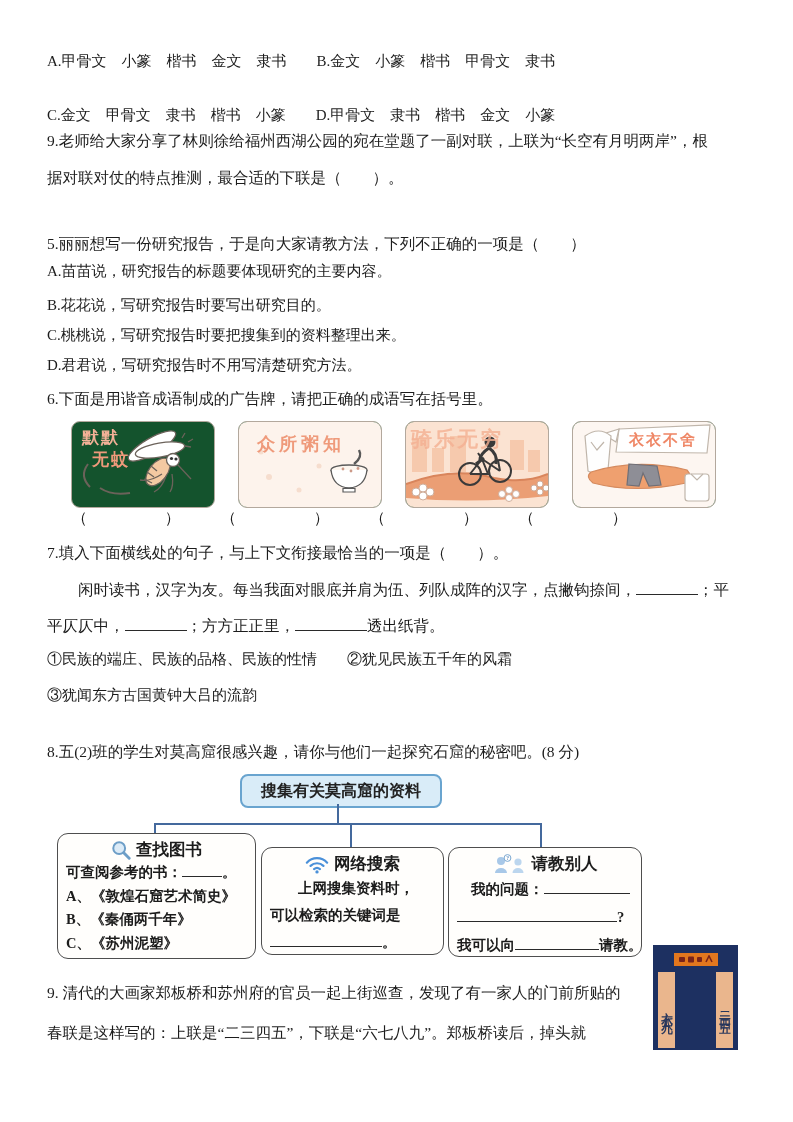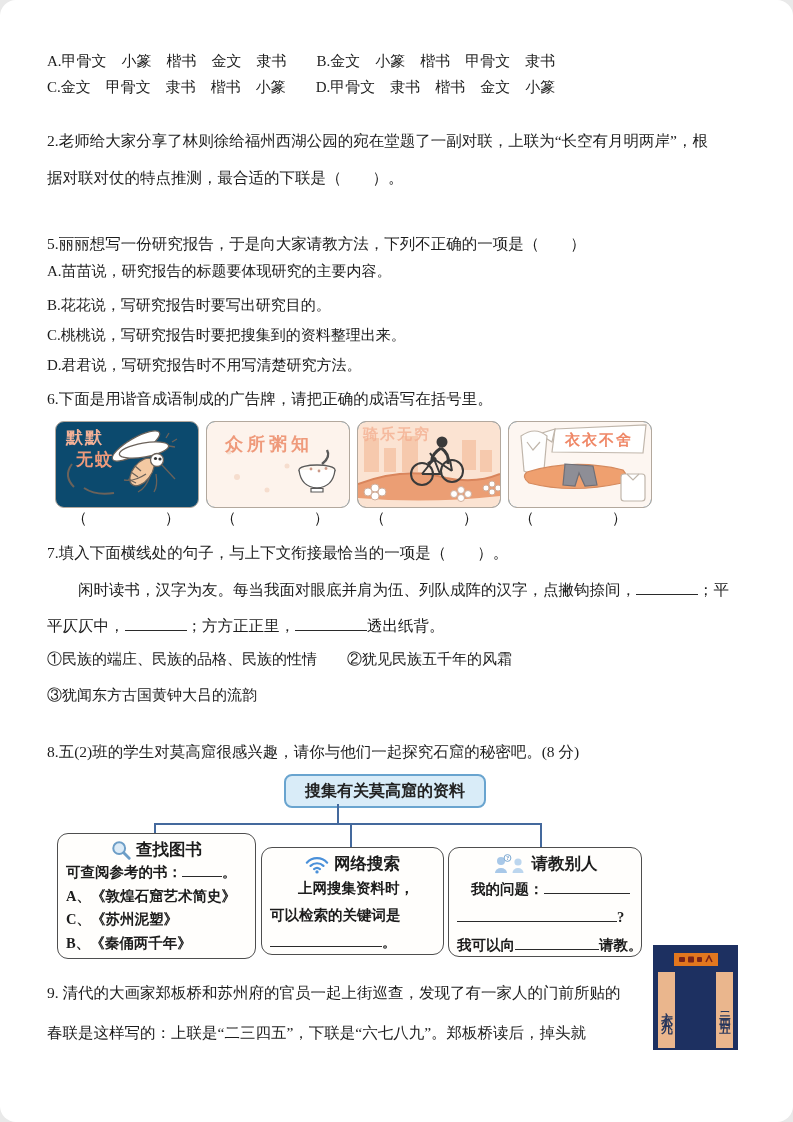--- a/index.html
+++ b/index.html
@@ -1,40 +1,39 @@
 <!DOCTYPE html>
 <html><head>
 <meta charset="utf-8">
 <style>
   html,body { margin:0; padding:0; background:#e9e9e9; }
   .page {
     position:relative; width:793px; height:1122px; margin:0 auto;
     background:#ffffff; overflow:hidden;
     font-family:"Liberation Serif","DejaVu Serif",serif;
     color:#1c1c1c;
-    border-radius:16px;
   }
   .ln { position:absolute; left:47px; white-space:nowrap; font-size:15.5px; line-height:22px; }
   .opt { font-size:15px; }
   .blank { display:inline-block; height:1em; border-bottom:1.3px solid #2a2a2a; vertical-align:baseline; }
 
   
   .boards { position:absolute; left:55px; top:421px; display:flex; gap:7px; }
   .board { position:relative; width:142px; height:85px; border:1.6px solid #b3a89d;
-           border-radius:9px; background:#0c4a6e; overflow:hidden; }
+           border-radius:9px; background:#14532d; overflow:hidden;margin-left:16px; }
   .board svg { position:absolute; left:0; top:0; }
   .idiom { position:absolute; font-weight:bold; color:#ef9a7b; letter-spacing:2px; }
   .brackets { position:absolute; left:55px; top:508px; display:flex; gap:7px; font-size:15.5px; }
   .brackets span { width:142px; text-align:center; }
 
   
   .hdrbox { position:absolute; left:240px; top:774px; width:198px; height:30px;
             background:#d9ecf8; border:2px solid #69a4cf; border-radius:8px;
             display:flex; align-items:center; justify-content:center;
-            font-weight:bold; font-size:16px; color:#222;margin-left:44px; }
+            font-weight:bold; font-size:16px; color:#222; }
   .conn { position:absolute; background:#44699d; }
   .dbox { position:absolute; border:1.8px solid #4e4e4e; border-radius:11px;
           background:#fffefc; font-weight:600; font-size:14.5px; }
   .dbox .title { display:flex; align-items:center; justify-content:center; gap:5px;
                  font-size:16.5px; font-weight:bold; margin-top:5px; }
   .dbox .row { padding:0 8px; line-height:23.5px; white-space:nowrap; }
 
   
   .couplet { position:absolute; left:653px; top:945px; width:85px; height:105px; background:#1d3061; }
   .banner { position:absolute; left:21px; top:8px; width:44px; height:13px; background:#e2771e;
@@ -44,23 +43,23 @@
   .strip-left { left:5px; } .strip-right { left:63px; }
   .strip span { writing-mode:vertical-rl; font-size:11.5px; font-weight:bold;
                 color:#26365c; letter-spacing:4px; }
 </style>
 </head>
 <body>
 
 <div class="page">
 
   <div class="ln opt" style="top:50px">A.甲骨文　小篆　楷书　金文　隶书　　B.金文　小篆　楷书　甲骨文　隶书</div>
-  <div class="ln opt" style="top:76px">C.金文　甲骨文　隶书　楷书　小篆　　D.甲骨文　隶书　楷书　金文　小篆</div>
-
-  <div class="ln" style="top:130px">2.老师给大家分享了林则徐给福州西湖公园的宛在堂题了一副对联，上联为“长空有月明两岸”，根</div>
+  <div class="ln opt" style="top:104px">C.金文　甲骨文　隶书　楷书　小篆　　D.甲骨文　隶书　楷书　金文　小篆</div>
+
+  <div class="ln" style="top:130px">9.老师给大家分享了林则徐给福州西湖公园的宛在堂题了一副对联，上联为“长空有月明两岸”，根</div>
   <div class="ln" style="top:167px">据对联对仗的特点推测，最合适的下联是（　　）。</div>
 
   <div class="ln" style="top:233px">5.丽丽想写一份研究报告，于是向大家请教方法，下列不正确的一项是（　　）</div>
   <div class="ln opt" style="top:260px">A.苗苗说，研究报告的标题要体现研究的主要内容。</div>
   <div class="ln opt" style="top:324px">C.桃桃说，写研究报告时要把搜集到的资料整理出来。</div>
   <div class="ln opt" style="top:294px">B.花花说，写研究报告时要写出研究目的。</div>
   <div class="ln opt" style="top:354px">D.君君说，写研究报告时不用写清楚研究方法。</div>
 
   <div class="ln" style="top:388px">6.下面是用谐音成语制成的广告牌，请把正确的成语写在括号里。</div>
 
@@ -134,21 +133,21 @@
           <circle cx="96" cy="72" r="3.5"></circle>
             <circle cx="103" cy="68" r="3.5"></circle>
             <circle cx="103" cy="76" r="3.5"></circle>
             <circle cx="110" cy="72" r="3.5"></circle>
           <circle cx="128" cy="66" r="3"></circle>
             <circle cx="134" cy="62" r="3"></circle>
             <circle cx="134" cy="70" r="3"></circle>
             <circle cx="140" cy="66" r="3"></circle>
         </g>
       </svg>
-      <span class="idiom" style="left:5px;top:3px;font-size:15px;color:#f4b092;opacity:.8">骑乐无穷</span>
+      <span class="idiom" style="left:5px;top:3px;font-size:21px;color:#f4b092;opacity:.8">骑乐无穷</span>
     </div>
 
     <div class="board">
       <svg width="142" height="85" viewBox="0 0 142 85">
         <rect width="142" height="85" fill="#fdf6f1"></rect>
         <path d="M46 7 L137 3 L134 31 L43 30 Z" fill="#ffffff" stroke="#c0b6ab" stroke-width="1.2"></path>
         <path d="M46 7 L30 12 L43 20 Z" fill="#ffffff" stroke="#c0b6ab" stroke-width="1.2"></path>
         <path d="M12 14 q14 -10 26 0 l-3 34 q-11 7 -20 1 Z" fill="#fefefe" stroke="#c0b6ab" stroke-width="1.2"></path>
         <path d="M18 20 l6 8 l7 -8" fill="none" stroke="#c0b6ab" stroke-width="1.2"></path>
         <path d="M18 50 Q64 36 114 48 Q120 54 113 61 Q62 72 20 61 Q12 55 18 50 Z" fill="#efa06f" stroke="#d58a5e" stroke-width="1.2"></path>
@@ -191,22 +190,22 @@
   <div class="dbox" style="left:57px;top:833px;width:197px;height:124px">
     <div class="title">
       <svg width="20" height="20" viewBox="0 0 22 22">
         <circle cx="9" cy="9" r="6.5" fill="#dcebf7" stroke="#6d9ec7" stroke-width="2.2"></circle>
         <line x1="14" y1="14" x2="20" y2="20" stroke="#6d9ec7" stroke-width="3.2" stroke-linecap="round"></line>
       </svg>
       <span>查找图书</span>
     </div>
     <div class="row"><span>可查阅参考的书：</span><span class="blank" style="width:40px"></span><span>。</span></div>
     <div class="row">A、《敦煌石窟艺术简史》</div>
+    <div class="row">B、《秦俑两千年》</div>
     <div class="row">C、《苏州泥塑》</div>
-    <div class="row">B、《秦俑两千年》</div>
   </div>
 
   <div class="dbox" style="left:261px;top:847px;width:181px;height:106px">
     <div class="title">
       <svg width="24" height="19" viewBox="0 0 26 20">
         <path d="M2 8 a15 15 0 0 1 22 0" stroke="#4a90d9" fill="none" stroke-width="2.4" stroke-linecap="round"></path>
         <path d="M6 11.5 a10 10 0 0 1 14 0" stroke="#4a90d9" fill="none" stroke-width="2.4" stroke-linecap="round"></path>
         <path d="M9.8 15 a5 5 0 0 1 6.4 0" stroke="#4a90d9" fill="none" stroke-width="2.4" stroke-linecap="round"></path>
         <circle cx="13" cy="18" r="1.8" fill="#4a90d9"></circle>
       </svg>

